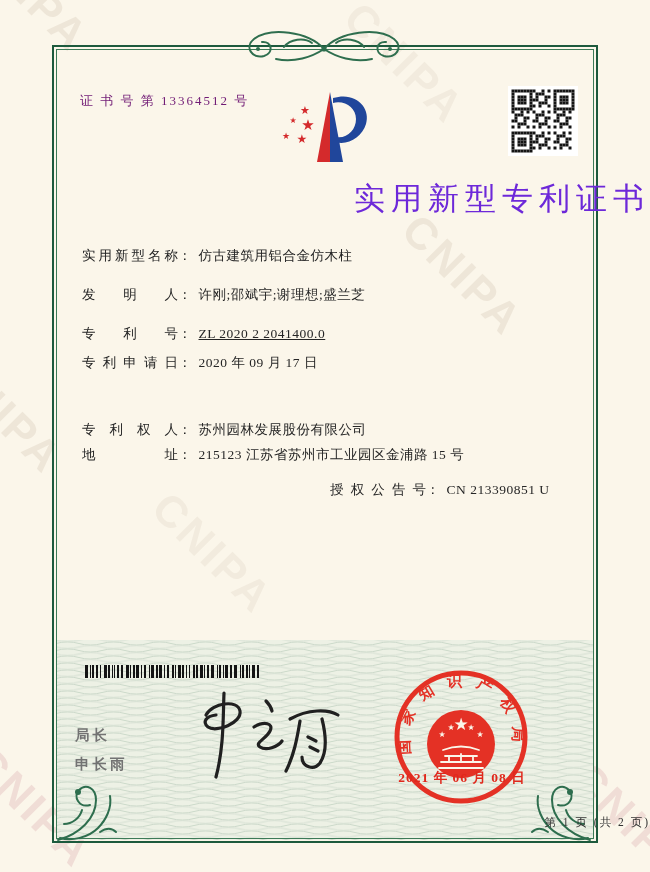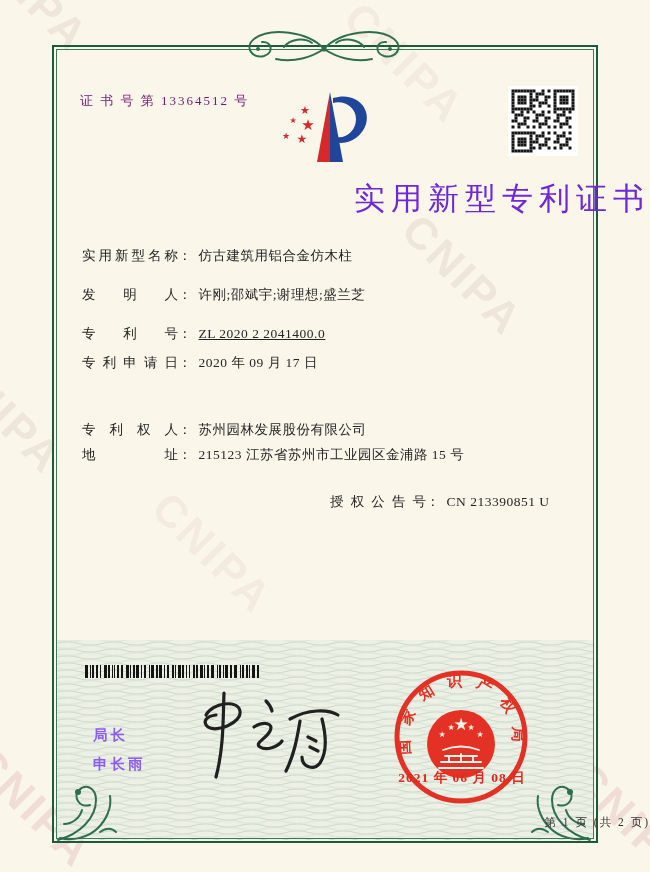--- a/index.html
+++ b/index.html
@@ -23,31 +23,31 @@
   .logo{position:absolute;left:280px;top:84px;z-index:3;}
   .qr{position:absolute;left:508px;top:86px;z-index:3;}
   .title{position:absolute;left:0;right:0;top:178px;text-align:right;
          font-size:31px;font-weight:400;letter-spacing:6px;color:#6d28d9;z-index:3;}
   
   .frow{position:absolute;left:82px;z-index:3;font-size:13.5px;color:#262626;white-space:nowrap;}
   .flabel{display:inline-block;width:96px;text-align:justify;text-align-last:justify;
           vertical-align:bottom;}
   .fcolon{display:inline-block;}
   .fval{margin-left:7px;letter-spacing:.5px;}
-  .fgroup2{position:absolute;left:248px;top:12px;}
+  .fgroup2{position:absolute;left:248px;top:0;}
   
   .paras{position:absolute;left:80px;top:512px;width:492px;z-index:3;
          font-size:14px;font-style:italic;color:#1e1e1e;line-height:23.5px;text-align:justify;}
   .paras p{margin:0;text-indent:2.1em;}
   
   .barcode{position:absolute;left:85px;top:665px;z-index:3;}
   
-  .signer{position:absolute;left:93px;top:721px;z-index:3;
+  .signer{position:absolute;left:75px;top:721px;z-index:3;
           font-family:"Liberation Sans","DejaVu Sans",sans-serif;
-          font-weight:700;font-size:14.5px;color:#8b5cf6;letter-spacing:3px;line-height:29px;}
+          font-weight:700;font-size:14.5px;color:#737373;letter-spacing:3px;line-height:29px;}
   .signature{position:absolute;left:190px;top:683px;z-index:4;}
   
   .seal{position:absolute;left:392px;top:668px;z-index:3;}
   .seal-date{position:absolute;left:388px;top:769px;width:148px;text-align:center;z-index:5;
              font-size:13.5px;font-weight:600;color:#e0281c;letter-spacing:1px;white-space:nowrap;}
   
   .page-num{position:absolute;left:0;right:0;top:815px;text-align:right;z-index:4;
             font-size:11.5px;color:#343434;letter-spacing:2px;padding-left:24px;}
   .orn{position:absolute;z-index:4;}
 </style>

